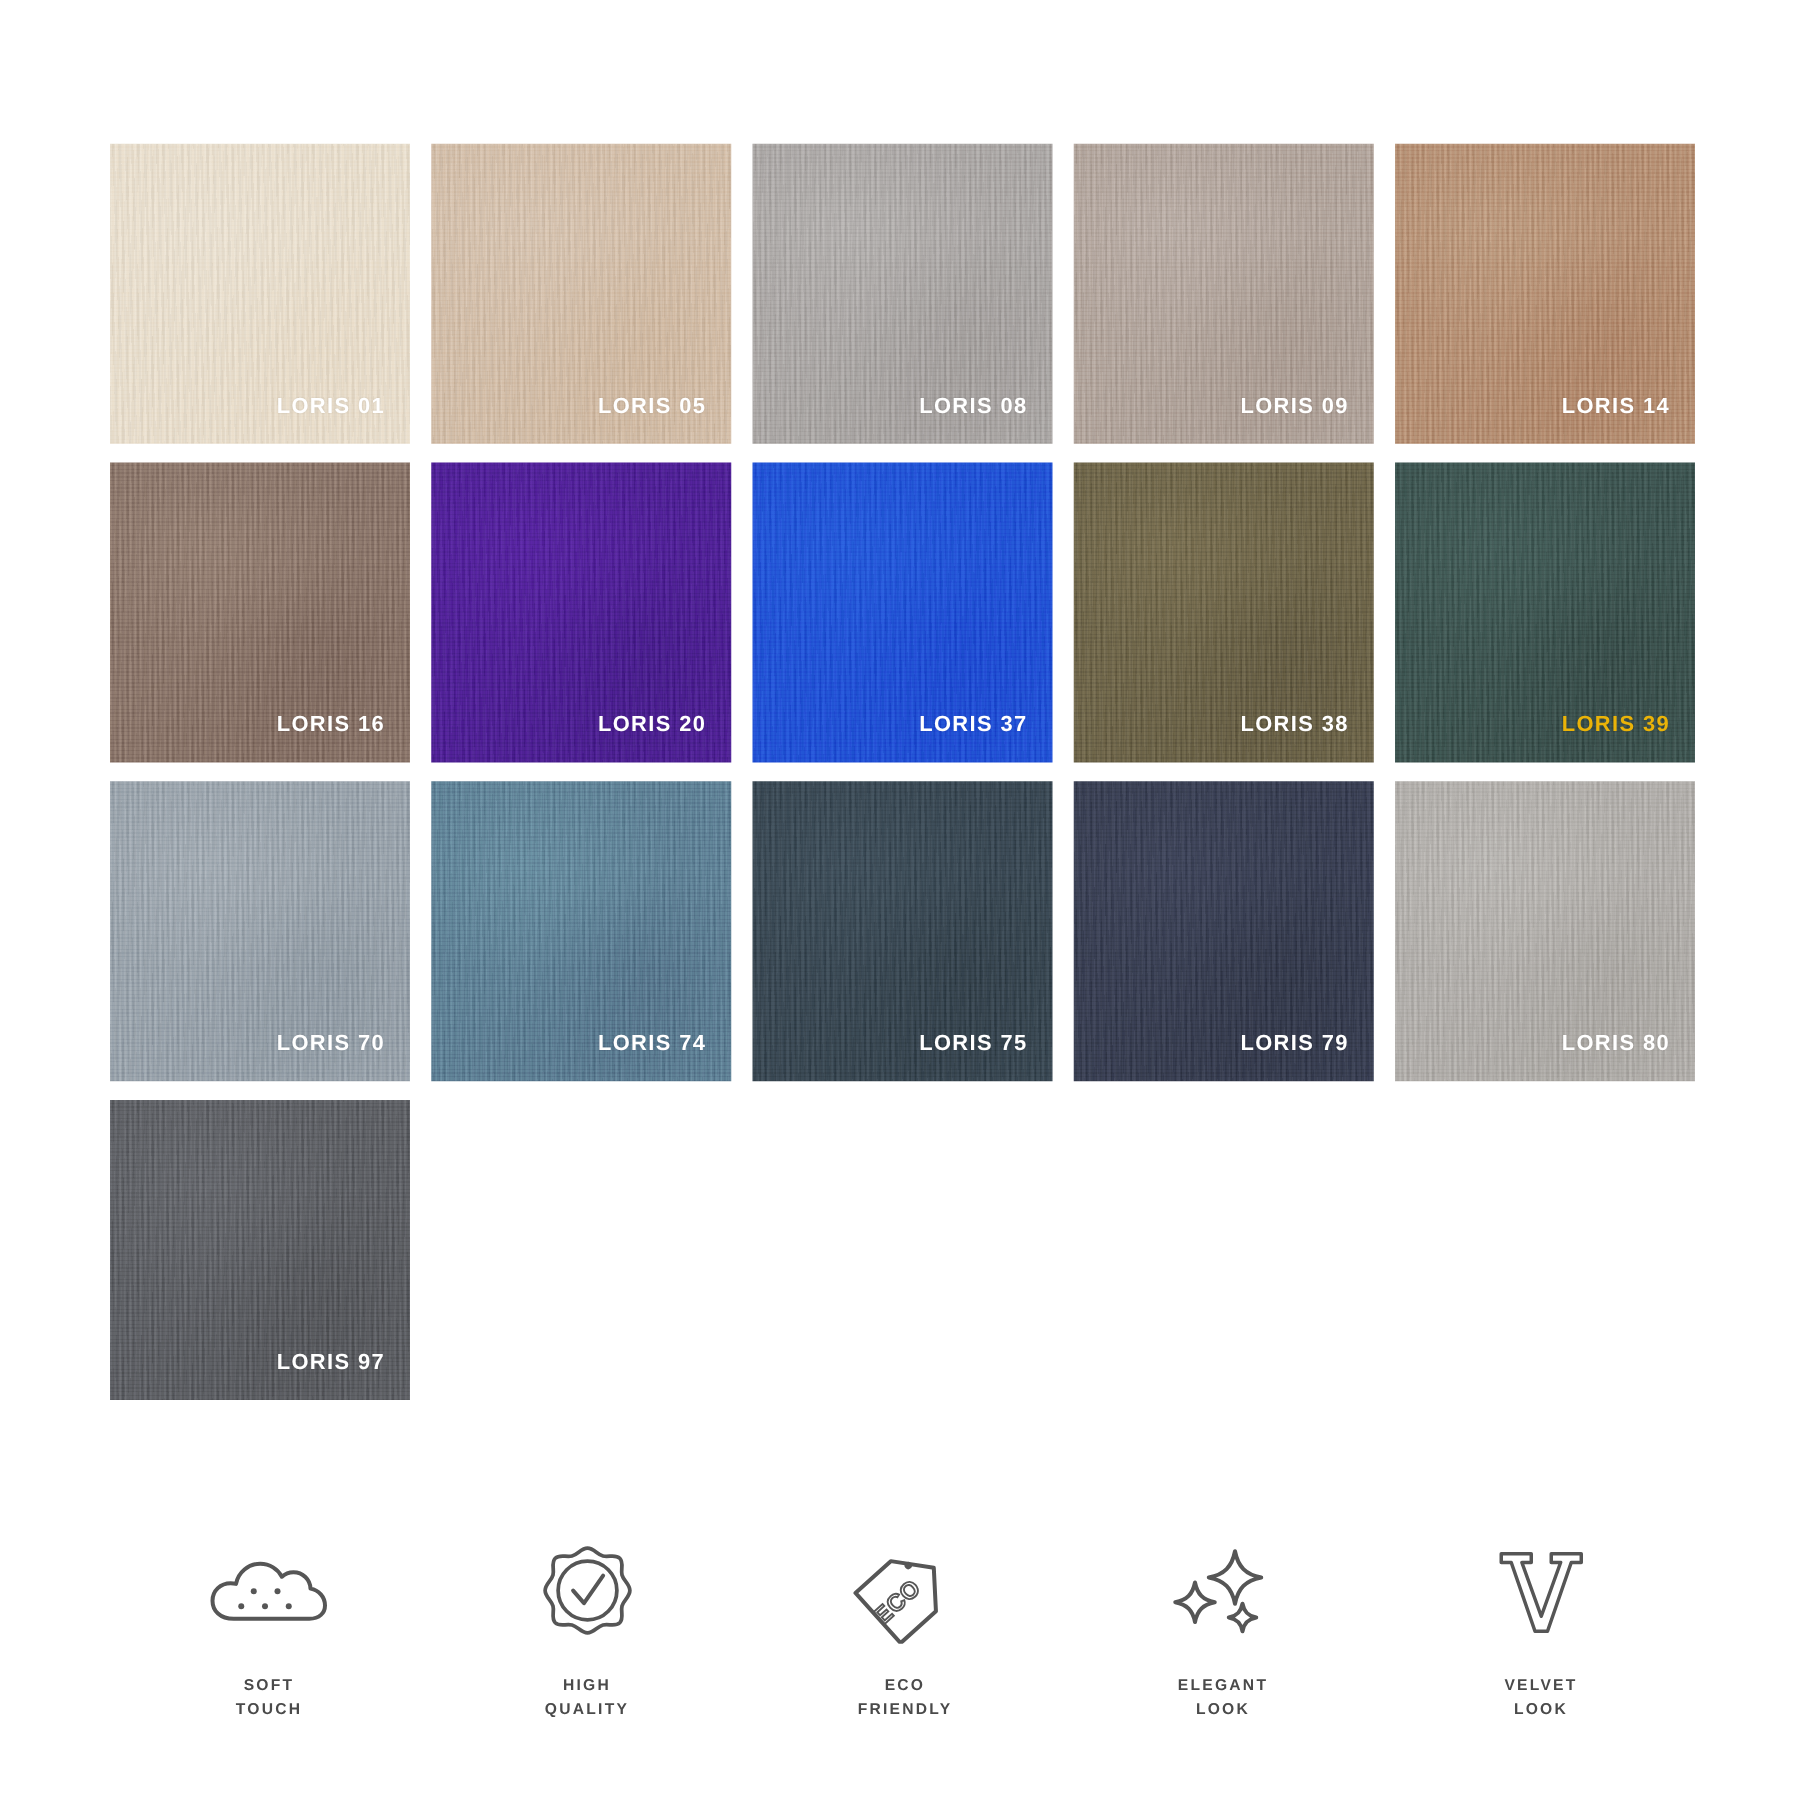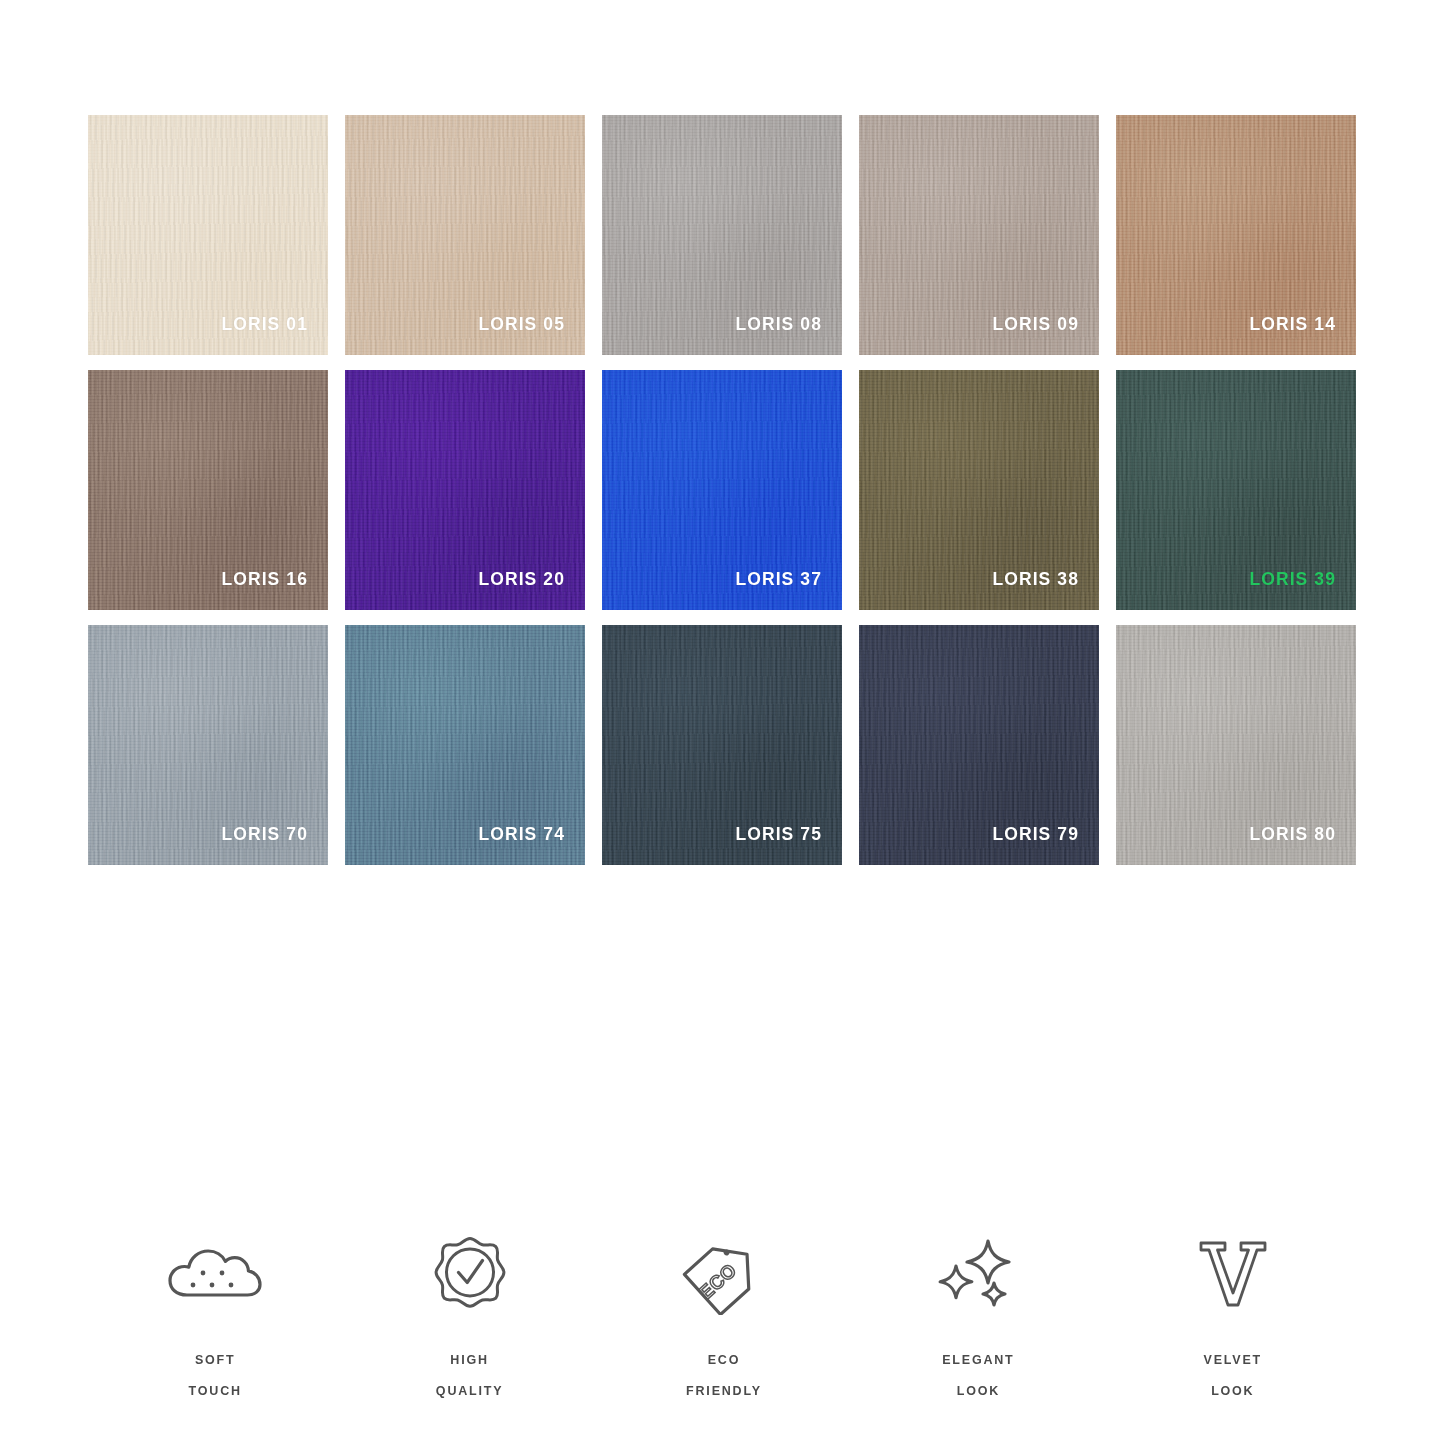--- a/index.html
+++ b/index.html
@@ -126,21 +126,21 @@
 
   .feature-caption {
     margin-top: 24px;
     text-align: center;
     color: #4a4a4a;
     font-size: 12.5px;
     font-weight: bold;
     letter-spacing: 1.8px;
     line-height: 1.55;
   }
-  .feature-caption .ln { display: block; margin-top: 12px; }
+  .feature-caption .ln { display: block; }
 </style>
 </head>
 <body style="background: rgb(255, 255, 255);">
 
 <div class="page">
 
   <div class="swatch-grid">
 
     <div class="swatch" style="background-color: rgb(236, 225, 207);">
       <div class="tex"></div>
@@ -192,21 +192,21 @@
 
     <div class="swatch" style="background-color: rgb(107, 98, 70);">
       <div class="tex"></div>
       <div class="tex2"></div>
       <span class="swatch-label" style="color: rgb(255, 255, 255);">LORIS 38</span>
     </div>
 
     <div class="swatch" style="background-color: rgb(59, 83, 79);">
       <div class="tex"></div>
       <div class="tex2"></div>
-      <span class="swatch-label" style="color: #22c55e; margin-top: 48px;">LORIS 39</span>
+      <span class="swatch-label" style="color: #eab308; margin-top: 48px;">LORIS 39</span>
     </div>
 
     <div class="swatch" style="background-color: rgb(154, 164, 173);">
       <div class="tex"></div>
       <div class="tex2"></div>
       <span class="swatch-label" style="color: rgb(255, 255, 255);">LORIS 70</span>
     </div>
 
     <div class="swatch" style="background-color: rgb(92, 127, 149);">
       <div class="tex"></div>
@@ -226,20 +226,25 @@
       <span class="swatch-label" style="color: rgb(255, 255, 255); text-align: right;">LORIS 79</span>
     </div>
 
     <div class="swatch" style="background-color: rgb(179, 176, 172);">
       <div class="tex"></div>
       <div class="tex2"></div>
       <span class="swatch-label" style="color: rgb(255, 255, 255);">LORIS 80</span>
     </div>
 
 
+    <div class="swatch" style="background-color: rgb(92, 94, 99);">
+      <div class="tex"></div>
+      <div class="tex2"></div>
+      <span class="swatch-label" style="color: rgb(255, 255, 255);">LORIS 97</span>
+    </div>
 
   </div>
 
   <div class="features">
 
     <div class="feature">
       <div class="feature-icon">
         <svg width="96" height="70" viewBox="0 0 96 70" fill="none" aria-hidden="true">
           <path d="M20 55 C9 55 3 48.5 3 40.5 C3 32.5 9.5 26.5 17.5 26.5 C19 26.5 20.5 26.7 21.8 27.1 C23.6 17.8 31.6 11 41.2 11 C48.7 11 55.3 15.2 58.5 21.4 C60.9 19.1 64.2 17.7 67.8 17.7 C75.2 17.7 81.2 23.6 81.4 30.9 C88 32 93 37.6 93 44.4 C93 50.3 88.6 55 80.5 55 Z" stroke="#565656" stroke-width="3.2" stroke-linejoin="round" stroke-linecap="round"></path>
           <circle cx="36" cy="33" r="2.4" fill="#565656"></circle>

